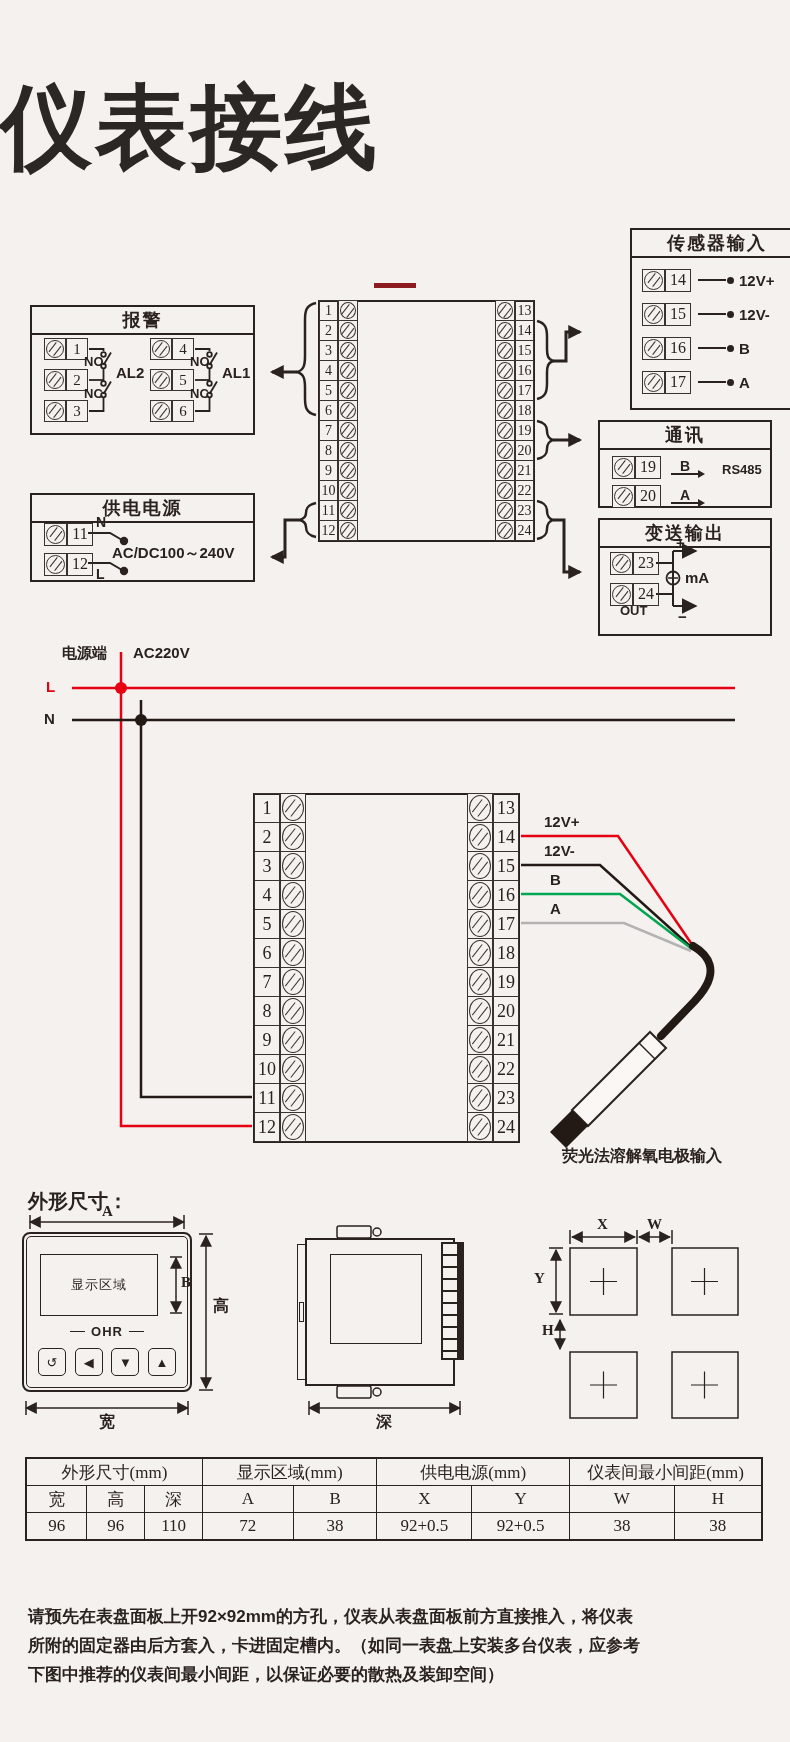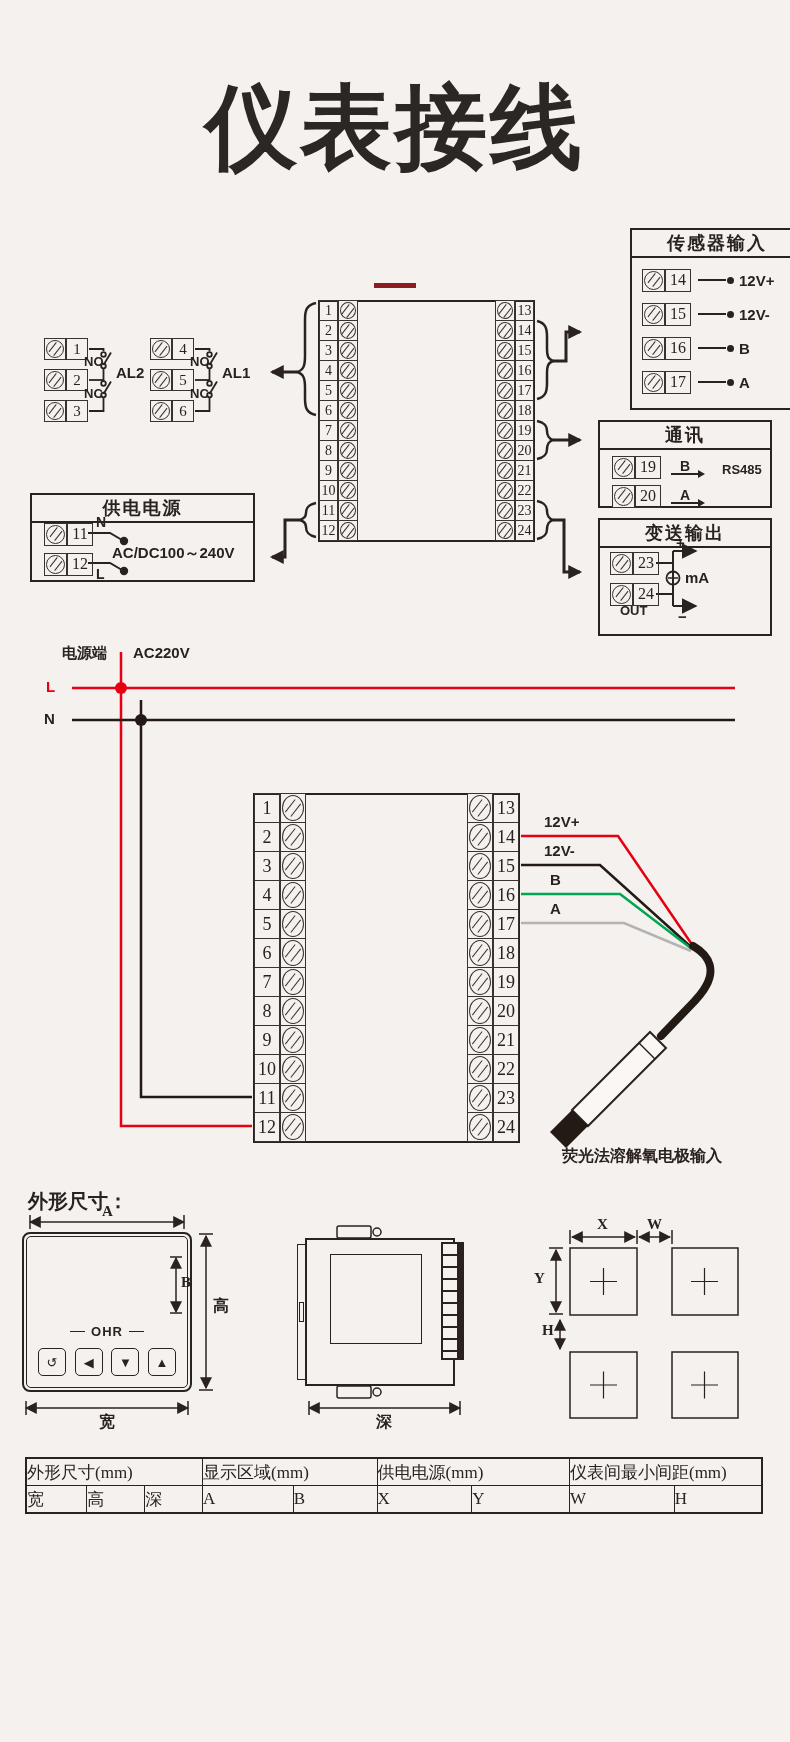--- a/index.html
+++ b/index.html
@@ -1,21 +1,21 @@
 <!DOCTYPE html>
 <html><head>
 <meta charset="utf-8">
 <style>
   html,body{margin:0;padding:0;background:#e9e5e2}
   .page{position:relative;width:790px;height:1742px;background:#f5f1ee;overflow:hidden;
         font-family:"Liberation Sans",sans-serif;color:#2a221e}
   .ab{position:absolute}
   #lineart{position:absolute;left:0;top:0;z-index:1}
   .layer{position:absolute;left:0;top:0;width:100%;height:100%;z-index:2}
-  .main-title{position:absolute;left:0;top:66px;width:100%;margin:0;text-align:center;
+  .main-title{position:absolute;left:0;top:66px;width:100%;margin:0;
               font-size:92px;font-weight:900;letter-spacing:3px;color:#2b2724}
   .title-underline{position:absolute;left:374px;top:283px;width:42px;height:5px;background:#8d1c20}
 
   
   .wbox{position:absolute;border:2.5px solid #2a221e;background:transparent;box-sizing:border-box}
   .wtitle{height:26px;border-bottom:2px solid #2a221e;display:flex;align-items:center;
           justify-content:center;font-size:18px;font-weight:700;letter-spacing:2px}
 
   
   .screw{position:relative;flex:none;width:21px;border:1px solid #3a322e;box-sizing:border-box;background:#f5f1ee}
@@ -77,21 +77,21 @@
   .latch{position:absolute;left:299px;top:1302px;width:5px;height:20px;border:1px solid #2a221e;box-sizing:border-box}
   .comb{position:absolute;left:441px;top:1242px;width:23px;height:118px;border:2px solid #2a221e;
         border-right:7px solid #2a221e;box-sizing:border-box;
         background:repeating-linear-gradient(to bottom,#f5f1ee 0 10px,#2a221e 10px 12px)}
   .dimlbl{position:absolute;font-family:"Liberation Serif",serif;font-size:15px;font-weight:600}
   .cjkdim{position:absolute;font-size:16px;font-weight:700}
 
   
   .dimtbl{position:absolute;left:25px;top:1457px;width:738px;border-collapse:collapse;
           font-family:"Liberation Serif",serif;z-index:2}
-  .dimtbl th,.dimtbl td{border:1.5px solid #2a221e;height:26px;text-align:left;
+  .dimtbl th,.dimtbl td{border:1.5px solid #2a221e;height:26px;text-align:center;
           font-size:17px;font-weight:400;padding:0}
   .dimtbl tr.grp th{font-weight:400}
   .dimtbl{border:2.5px solid #2a221e}
 
   .install-h{position:absolute;left:28px;top:1572px;font-size:19px;font-weight:800}
   .install-p{position:absolute;left:28px;top:1602px;width:730px;font-size:17px;font-weight:600;line-height:29px}
 </style>
 </head>
 <body>
 
@@ -222,20 +222,23 @@
       <rect x="337" y="1386" width="34" height="12" rx="2"></rect>
         <circle cx="377" cy="1392" r="4"></circle>
     </g>
   </svg>
 
   <div class="layer">
 
     <h1 class="main-title">仪表接线</h1>
     <div class="title-underline"></div>
 
+    <div class="wbox" style="left:30px;top:305px;width:225px;height:130px">
+      <div class="wtitle">报警</div>
+    </div>
     <div class="ab" style="left:44px;top:338px">
         <div class="alrow">
           <span class="screw"></span>
           <span class="tnum">1</span>
         </div>
         <div class="alrow">
           <span class="screw"></span>
           <span class="tnum">2</span>
         </div>
         <div class="alrow">
@@ -561,20 +564,21 @@
 
     <span class="lbl" style="left:544px;top:813px;font-size:15px">12V+</span>
     <span class="lbl" style="left:544px;top:842px;font-size:15px">12V-</span>
     <span class="lbl" style="left:550px;top:871px;font-size:15px">B</span>
     <span class="lbl" style="left:550px;top:900px;font-size:15px">A</span>
     <span class="lbl" style="left:562px;top:1146px;font-size:16px">荧光法溶解氧电极输入</span>
 
     <span class="lbl" style="left:28px;top:1188px;font-size:20px">外形尺寸：</span>
 
     <div class="panel"></div>
+    <div class="disp">显示区域</div>
     <div class="logo">OHR</div>
     <div class="btnrow">
         <span class="pbtn">↺</span>
         <span class="pbtn">◀</span>
         <span class="pbtn">▼</span>
         <span class="pbtn">▲</span>
       </div>
 
     <span class="dimlbl" style="left:102px;top:1203px">A</span>
     <span class="dimlbl" style="left:181px;top:1274px">B</span>
@@ -616,18 +620,34 @@
             <th>宽</th>
             <th>高</th>
             <th>深</th>
             <th>A</th>
             <th>B</th>
             <th>X</th>
             <th>Y</th>
             <th>W</th>
             <th>H</th>
           </tr>
+        <tr>
+            <td>96</td>
+            <td>96</td>
+            <td>110</td>
+            <td>72</td>
+            <td>38</td>
+            <td>92+0.5</td>
+            <td>92+0.5</td>
+            <td>38</td>
+            <td>38</td>
+          </tr>
       </tbody>
     </table>
 
+    <div class="install-p">
+      <div>请预先在表盘面板上开92×92mm的方孔，仪表从表盘面板前方直接推入，将仪表</div>
+      <div>所附的固定器由后方套入，卡进固定槽内。（如同一表盘上安装多台仪表，应参考</div>
+      <div>下图中推荐的仪表间最小间距，以保证必要的散热及装卸空间）</div>
+    </div>
 
   </div>
 </div>
 
 </body></html>

